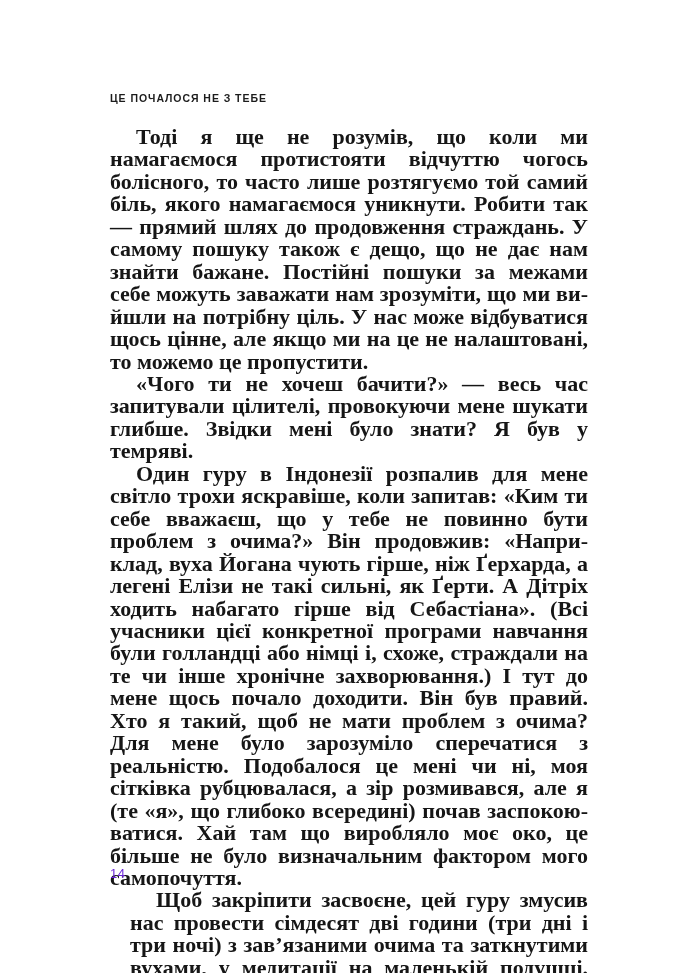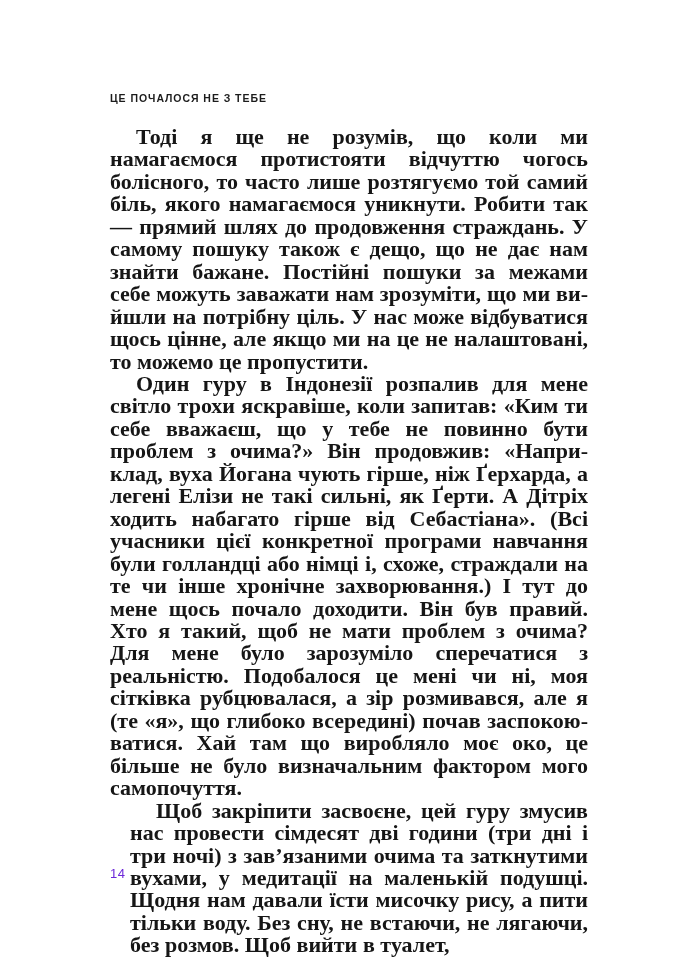--- a/index.html
+++ b/index.html
@@ -68,19 +68,20 @@
 </style>
 </head>
 <body style="background: rgb(255, 255, 255);">
 
 <div class="page" style="background: rgb(255, 255, 255);">
 
   <div class="running-head">ЦЕ ПОЧАЛОСЯ НЕ З ТЕБЕ</div>
 
   <div class="text-block">
     <p class="para" style="color: rgb(22, 22, 22);">Тоді я ще не розумів, що коли ми намагаємося протистоя­ти відчуттю чогось болісного, то часто лише розтягуємо той самий біль, якого намагаємося уникнути. Робити так — пря­мий шлях до продовження страждань. У самому пошуку та­кож є дещо, що не дає нам знайти бажане. Постійні пошуки за межами себе можуть заважати нам зрозуміти, що ми ви­йшли на потрібну ціль. У нас може відбуватися щось цінне, але якщо ми на це не налаштовані, то можемо це пропустити.</p>
+    <p class="para" style="color: rgb(22, 22, 22);">«Чого ти не хочеш бачити?» — весь час запитували ціли­телі, провокуючи мене шукати глибше. Звідки мені було знати? Я був у темряві.</p>
     <p class="para" style="color: rgb(22, 22, 22);">Один гуру в Індонезії розпалив для мене світло трохи яскравіше, коли запитав: «Ким ти себе вважаєш, що у тебе не повинно бути проблем з очима?» Він продовжив: «Напри­клад, вуха Йогана чують гірше, ніж Ґерхарда, а легені Елізи не такі сильні, як Ґерти. А Дітріх ходить набагато гірше від Себастіана». (Всі учасники цієї конкретної програми навчан­ня були голландці або німці і, схоже, страждали на те чи інше хронічне захворювання.) І тут до мене щось почало доходити. Він був правий. Хто я такий, щоб не мати проблем з очима? Для мене було зарозуміло сперечатися з реальністю. Подо­балося це мені чи ні, моя сітківка рубцювалася, а зір розми­вався, але я (те «я», що глибоко всередині) почав заспокою­ватися. Хай там що виробляло моє око, це більше не було визначальним фактором мого самопочуття.</p>
     <p class="para" style="color: rgb(22, 22, 22); margin-left: 20px;">Щоб закріпити засвоєне, цей гуру змусив нас провести сімдесят дві години (три дні і три ночі) з зав’язаними очима та заткнутими вухами, у медитації на маленькій подушці. Щодня нам давали їсти мисочку рису, а пити тільки воду. Без сну, не встаючи, не лягаючи, без розмов. Щоб вийти в туалет,</p>
   </div>
 
   <div class="folio">14</div>
 
 </div>
 
 </body></html>

